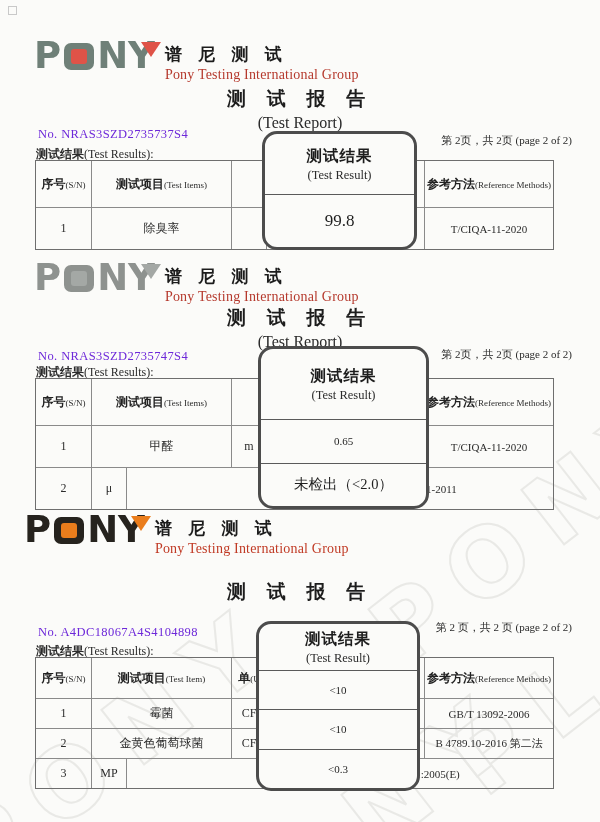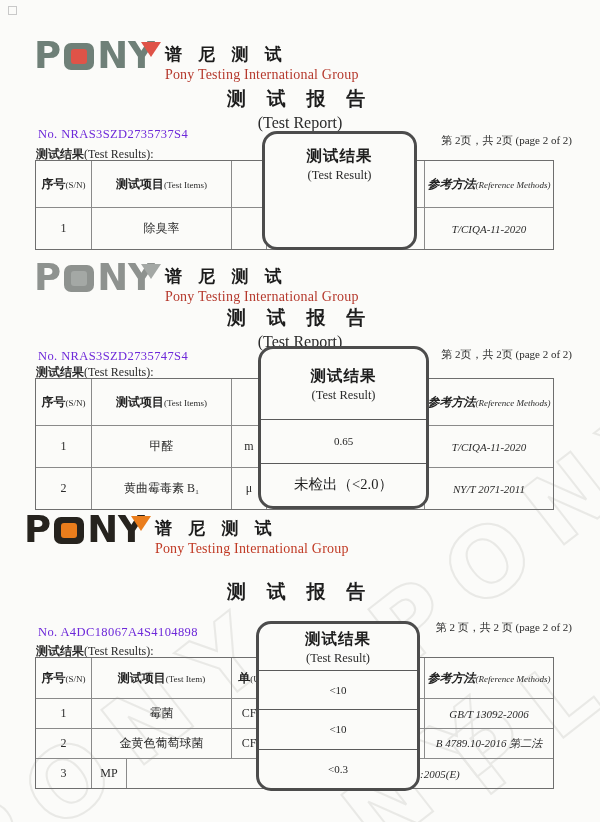--- a/index.html
+++ b/index.html
@@ -37,21 +37,21 @@
   .results-label b{font-weight:bold;}
   .results-label span{font-size:12px;}
 
   
   .rtable{position:absolute;left:35px;width:519px;border:1.5px solid #6e6e6e;background:transparent;}
   .trow{display:flex;border-top:1px solid #8a8a8a;}
   .trow:first-child{border-top:none;}
   .cell{display:flex;flex-direction:row;align-items:center;justify-content:center;
         text-align:center;border-left:1px solid #8a8a8a;font-size:12px;overflow:hidden;}
   .cell:first-child{border-left:none;}
-  .c1{width:55px;}.c2{width:140px;}.c3{width:35px;}.c4{width:158px;}.c5{flex:1;font-size:11px;white-space:nowrap;font-style:italic;}
+  .c1{width:55px;}.c2{width:140px;}.c3{width:35px;}.c4{width:158px;}.c5{flex:1;font-size:11px;white-space:nowrap;}
   .hcn{font-size:12px;font-weight:bold;color:#222;}
   .hen{font-size:9px;margin-top:1px;}
 
   
   .callout{position:absolute;z-index:5;background:#fbfbf9;border:3.5px solid #4c4c4c;
            border-radius:15px;display:flex;flex-direction:column;}
   .callout-head{display:flex;flex-direction:column;align-items:center;justify-content:center;}
   .callout-head-cn{font-size:15.5px;font-weight:bold;color:#1d1d1d;letter-spacing:1px;}
   .callout-head-en{font-size:12.5px;margin-top:1px;}
   .callout-val{border-top:1.5px solid #5a5a5a;flex:1;display:flex;align-items:center;
@@ -123,20 +123,21 @@
         <div class="cell c4"></div>
         <div class="cell c5">T/CIQA-11-2020</div>
       </div>
     </div>
 
     <div class="callout" style="left:262px;top:131px;width:155px;height:119px;">
       <div class="callout-head" style="height:60px;">
         <div class="callout-head-cn">测试结果</div>
         <div class="callout-head-en">(Test Result)</div>
       </div>
+      <div class="callout-val" style="font-size:17px;">99.8</div>
     </div>
   </section>
 
   <section class="report" style="top:258px;height:254px;">
     <div class="brand" style="left: 34px; top: 4px; --letter: #8e928f; --accent: #a4a8a5; --en: #b5392d;">
       <div class="logo-word">
         <span class="lw">P</span>
         <span class="lo">
             <i></i>
           </span>
@@ -180,21 +181,20 @@
       </div>
       <div class="trow" style="height:42px;">
         <div class="cell c1">1</div>
         <div class="cell c2">甲醛</div>
         <div class="cell c3">m</div>
         <div class="cell c4"></div>
         <div class="cell c5">T/CIQA-11-2020</div>
       </div>
       <div class="trow" style="height:42px;">
         <div class="cell c1">2</div>
-        <div class="cell c2">黄曲霉毒素 B₁</div>
         <div class="cell c3">μ</div>
         <div class="cell c4"></div>
         <div class="cell c5">NY/T 2071-2011</div>
       </div>
     </div>
 
     <div class="callout" style="left:258px;top:88px;width:171px;height:163px;">
       <div class="callout-head" style="height:70px;">
         <div class="callout-head-cn">测试结果</div>
         <div class="callout-head-en">(Test Result)</div>

